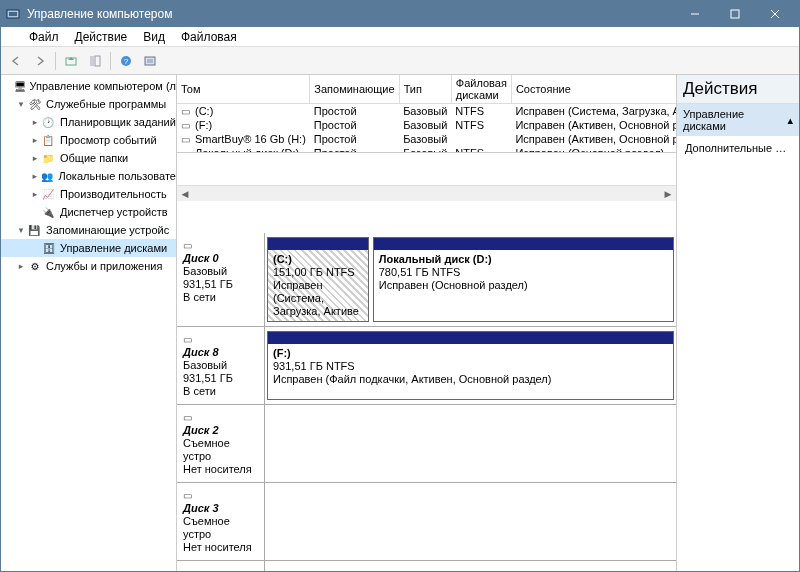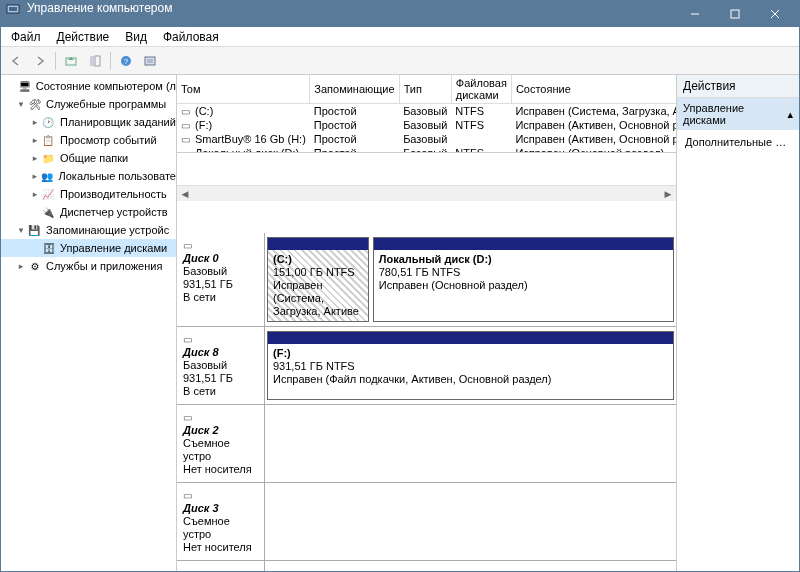--- a/index.html
+++ b/index.html
@@ -1,22 +1,22 @@
 <!DOCTYPE html>
 <html><head>
 <meta charset="utf-8">
 <style>
 * { box-sizing: border-box; margin: 0; padding: 0; }
 body { font-family: "Segoe UI", Tahoma, sans-serif; font-size: 11px; background: #fff; width: 800px; height: 572px; overflow: hidden; border: 1px solid #5a7a9a; }
-.titlebar { background: #5a7a9a; color: #fff; height: 26px; display: flex; padding: 0 4px; }
+.titlebar { background: #5a7a9a; color: #fff; height: 26px; display: flex; align-items: center; padding: 0 4px; }
 .titlebar .icon { width: 16px; height: 16px; margin-right: 6px; display: inline-flex; align-items: center; justify-content: center; }
 .titlebar .title { flex: 1; font-size: 12px; }
 .titlebar .winbtns { display: flex; }
 .titlebar .winbtn { width: 40px; height: 26px; display: flex; align-items: center; justify-content: center; color: #fff; }
-.menubar { background: #fff; height: 20px; display: flex; align-items: center; padding: 0 2px; border-bottom: 1px solid #ddd; }
+.menubar { background: #fff; height: 20px; display: flex; align-items: center; padding: 0 20px; border-bottom: 1px solid #ddd; }
 .menubar .menuitem { padding: 2px 8px; font-size: 12px; }
 .toolbar { background: #f5f5f5; height: 28px; display: flex; align-items: center; padding: 0 4px; gap: 2px; border-bottom: 1px solid #ccc; }
 .toolbar .tbtn { width: 22px; height: 22px; display: flex; align-items: center; justify-content: center; border: 1px solid transparent; }
 .toolbar .sep { width: 1px; height: 18px; background: #ccc; margin: 0 2px; }
 .main { display: flex; height: calc(572px - 26px - 20px - 28px - 2px); }
 .tree { width: 176px; border-right: 1px solid #ccc; padding: 2px 0; overflow: hidden; background: #fff; }
 .tree .node { display: flex; align-items: center; height: 18px; padding-left: 4px; white-space: nowrap; overflow: hidden; }
 .tree .node .twisty { width: 12px; text-align: center; color: #666; font-size: 9px; }
 .tree .node .ticon { width: 16px; height: 16px; margin-right: 3px; display: inline-flex; align-items: center; justify-content: center; font-size: 10px; }
 .tree .node.selected { background: #cce8ff; }
@@ -39,21 +39,21 @@
 .part { border: 1px solid #666; margin: 4px 2px; display: flex; flex-direction: column; overflow: hidden; }
 .part .stripe { height: 12px; background: #1a237e; }
 .part.hatched .body { background: repeating-linear-gradient(45deg, #fff, #fff 3px, #d0d0d0 3px, #d0d0d0 5px); }
 .part .body { flex: 1; padding: 3px 5px; font-size: 11px; line-height: 13px; }
 .part .body b { display: block; }
 .legend { height: 20px; border-top: 1px solid #ccc; display: flex; align-items: center; gap: 8px; padding: 0 6px; font-size: 11px; background: #fff; }
 .legend .swatch { width: 10px; height: 10px; display: inline-block; margin-right: 4px; }
 .sw-black { background: #000; }
 .sw-navy { background: #1a237e; }
 .actions { width: 122px; background: #fff; }
-.actions .hdr { background: #eef3f8; padding: 4px 6px; font-size: 12px; border-bottom: 1px solid #ddd; }
+.actions .hdr { background: #eef3f8; padding: 4px 6px; font-size: 17px; border-bottom: 1px solid #ddd; }
 .actions .grp { background: #d7e6f5; padding: 4px 6px; font-size: 11px; display: flex; justify-content: space-between; align-items: center; }
 .actions .item { padding: 6px 8px; font-size: 11px; white-space: nowrap; overflow: hidden; text-overflow: ellipsis; }
 svg { display: block; }
 </style>
 </head>
 <body>
 
 <div class="titlebar">
   <span class="icon">
     <svg width="14" height="14">
@@ -127,21 +127,21 @@
       </svg>
     </div>
 </div>
 
 <div class="main">
 
   <div class="tree">
     <div class="node">
         <span class="twisty"></span>
         <span class="ticon">🖥</span>
-        <span class="label">Состояние компьютером (л</span>
+        <span class="label">Управление компьютером (л</span>
       </div>
     <div class="node" style="padding-left:14px">
         <span class="twisty">▾</span>
         <span class="ticon">🛠</span>
         <span class="label">Служебные программы</span>
       </div>
     <div class="node" style="padding-left:28px">
         <span class="twisty">▸</span>
         <span class="ticon">🕑</span>
         <span class="label">Планировщик заданий</span>

